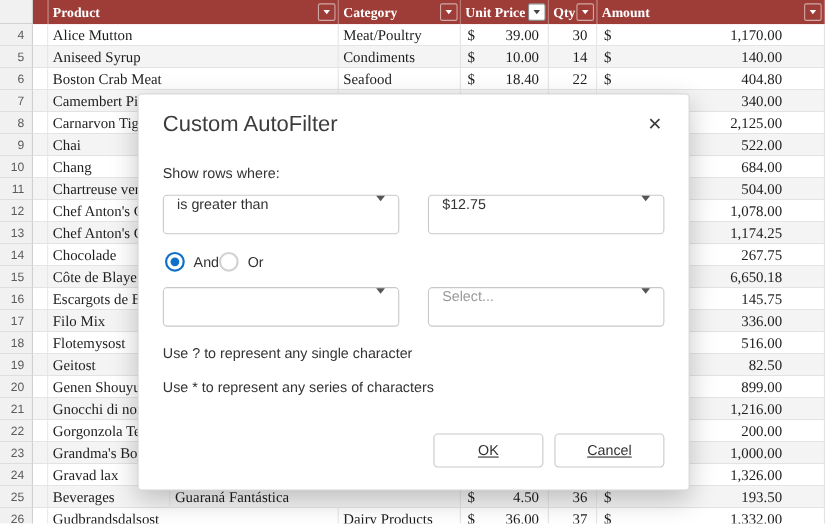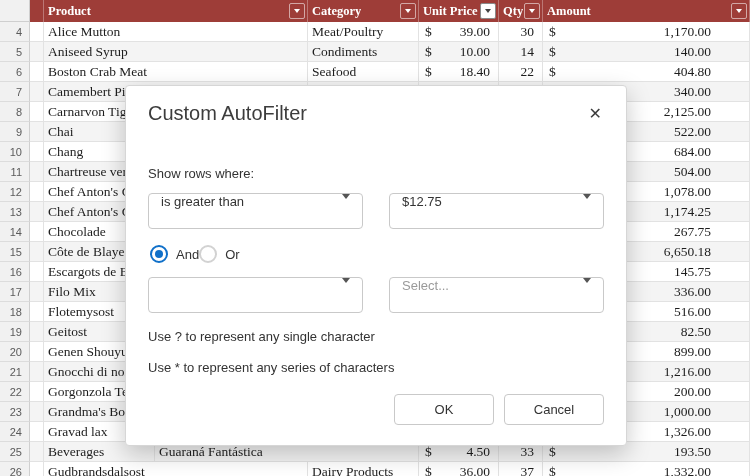--- a/index.html
+++ b/index.html
@@ -58,21 +58,21 @@
   .dialog{
     position:absolute;left:125px;top:85px;width:502px;height:361px;z-index:10;
     background:#fff;border:1px solid var(--dialog-border,#d6d6d6);border-radius:4px;
     box-shadow:0 8px 24px rgba(0,0,0,.22);
     box-sizing:border-box;padding:16px 22px 20px;display:flex;flex-direction:column;
     font-size:13px;color:#333;
   }
   .dlg-head{display:flex;align-items:flex-start;margin-bottom:24px;}
   .dlg-title{font-size:20px;font-weight:400;color:#3c3c3c;}
   .dlg-close{margin-left:auto;font-size:16px;color:#3c3c3c;cursor:pointer;line-height:1;padding:4px 2px;}
-  .dlg-sub{margin-bottom:12px;margin-top:16px;}
+  .dlg-sub{margin-bottom:12px;}
   .combo-row{display:flex;justify-content:space-between;}
   .combo{
     width:215px;height:36px;box-sizing:border-box;border:1px solid #c9c9c9;border-radius:4px;
     display:flex;padding:0 12px;cursor:pointer;background:#fff;
   }
   .combo-text{white-space:nowrap;overflow:hidden;}
   .combo-text.placeholder{color:#9a9a9a;}
   .chev{margin-left:auto;color:#555;display:flex;}
   .chev .tri{border-left-width:4px;border-right-width:4px;border-top-width:5px;}
   .radio-row{display:flex;align-items:center;margin:16px 0 14px 2px;}
@@ -80,21 +80,21 @@
   .radio{
     width:18px;height:18px;box-sizing:border-box;border-radius:50%;
     border:2px solid #d2d2d2;display:flex;align-items:center;justify-content:center;background:#fff;flex:none;
   }
   .radio.checked{border-color:var(--radio-blue,#1070c9);}
   .radio .dot{width:8px;height:8px;border-radius:50%;background:var(--radio-blue,#1070c9);}
   .hint{margin-top:16px;color:#333;}
   .dlg-footer{margin-top:auto;display:flex;justify-content:flex-end;gap:10px;}
   .btn{
     min-width:100px;height:31px;background:#fff;border:1px solid #c9c9c9;border-radius:4px;
-    font-family:inherit;font-size:13px;color:#333;cursor:pointer;
+    font-family:inherit;font-size:13px;color:#333;cursor:pointer;text-decoration:underline;
   }
 </style>
 </head>
 <body>
 
 <div class="sheet">
   <div class="hrow">
     <div class="corner w-gut"></div>
     <div class="hcell w-a"></div>
 
@@ -394,21 +394,21 @@
       </div>
       <div class="trow band">
         <div class="c gut w-gut">25</div>
         <div class="c w-a"></div>
         <div class="c pl w-cat">Beverages</div>
         <div class="c pl w-prod">Guaraná Fantástica</div>
         <div class="c w-price">
           <div class="cur">$</div>
           <div class="val">4.50</div>
         </div>
-        <div class="c qty w-qty">33</div>
+        <div class="c qty w-qty">36</div>
         <div class="c w-amt">
           <div class="cur">$</div>
           <div class="val amt">193.50</div>
         </div>
       </div>
       <div class="trow">
         <div class="c gut w-gut">26</div>
         <div class="c w-a"></div>
         <div class="c pl w-prod">Gudbrandsdalsost</div>
         <div class="c pl w-cat">Dairy Products</div>

